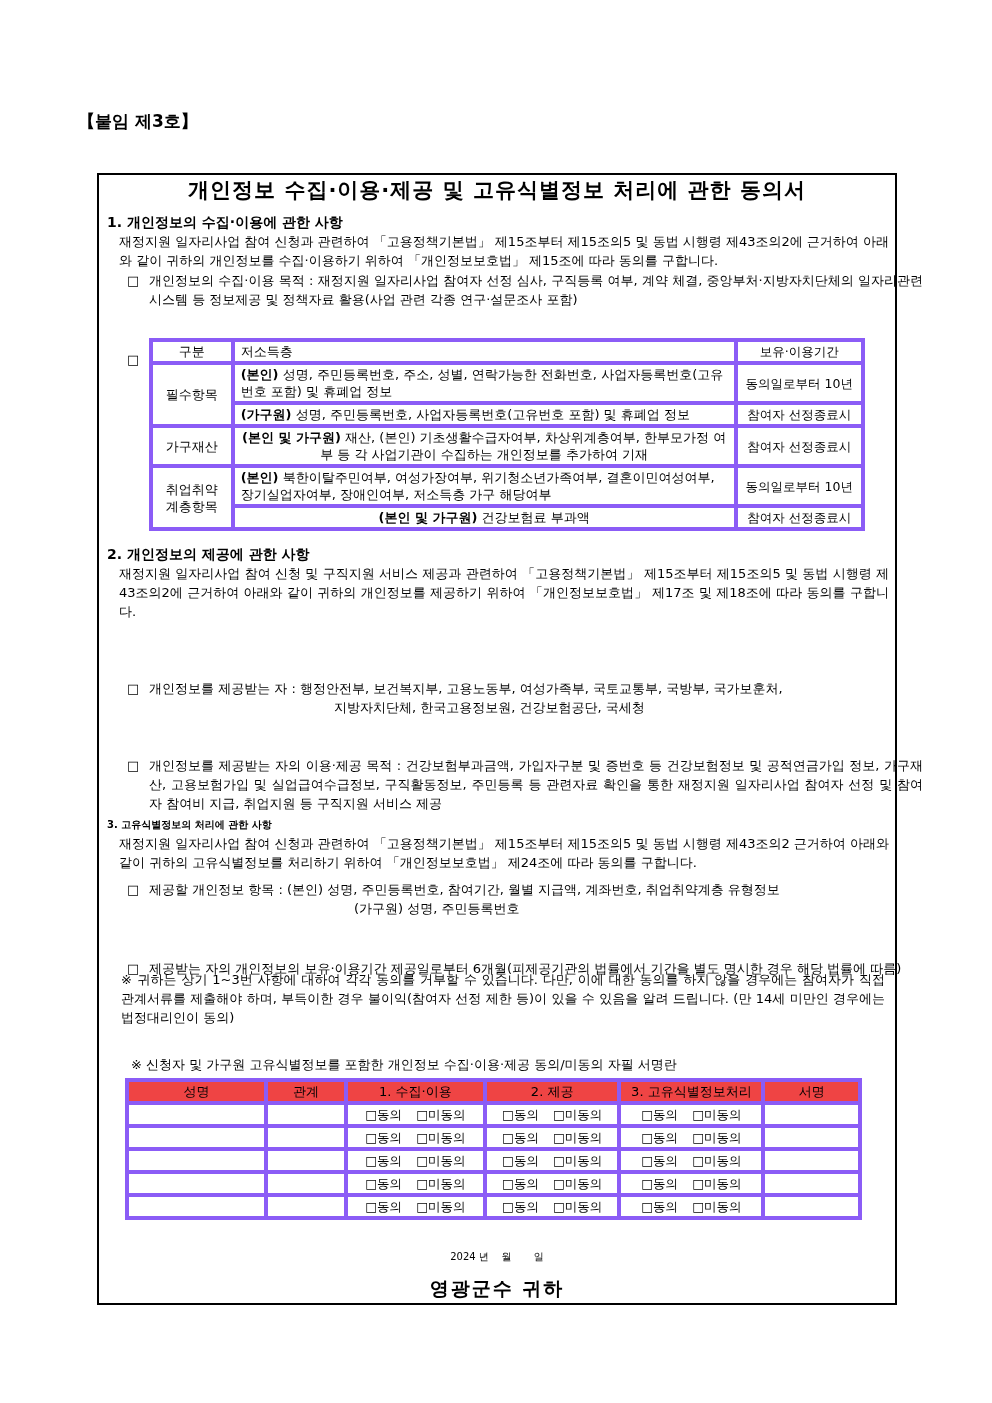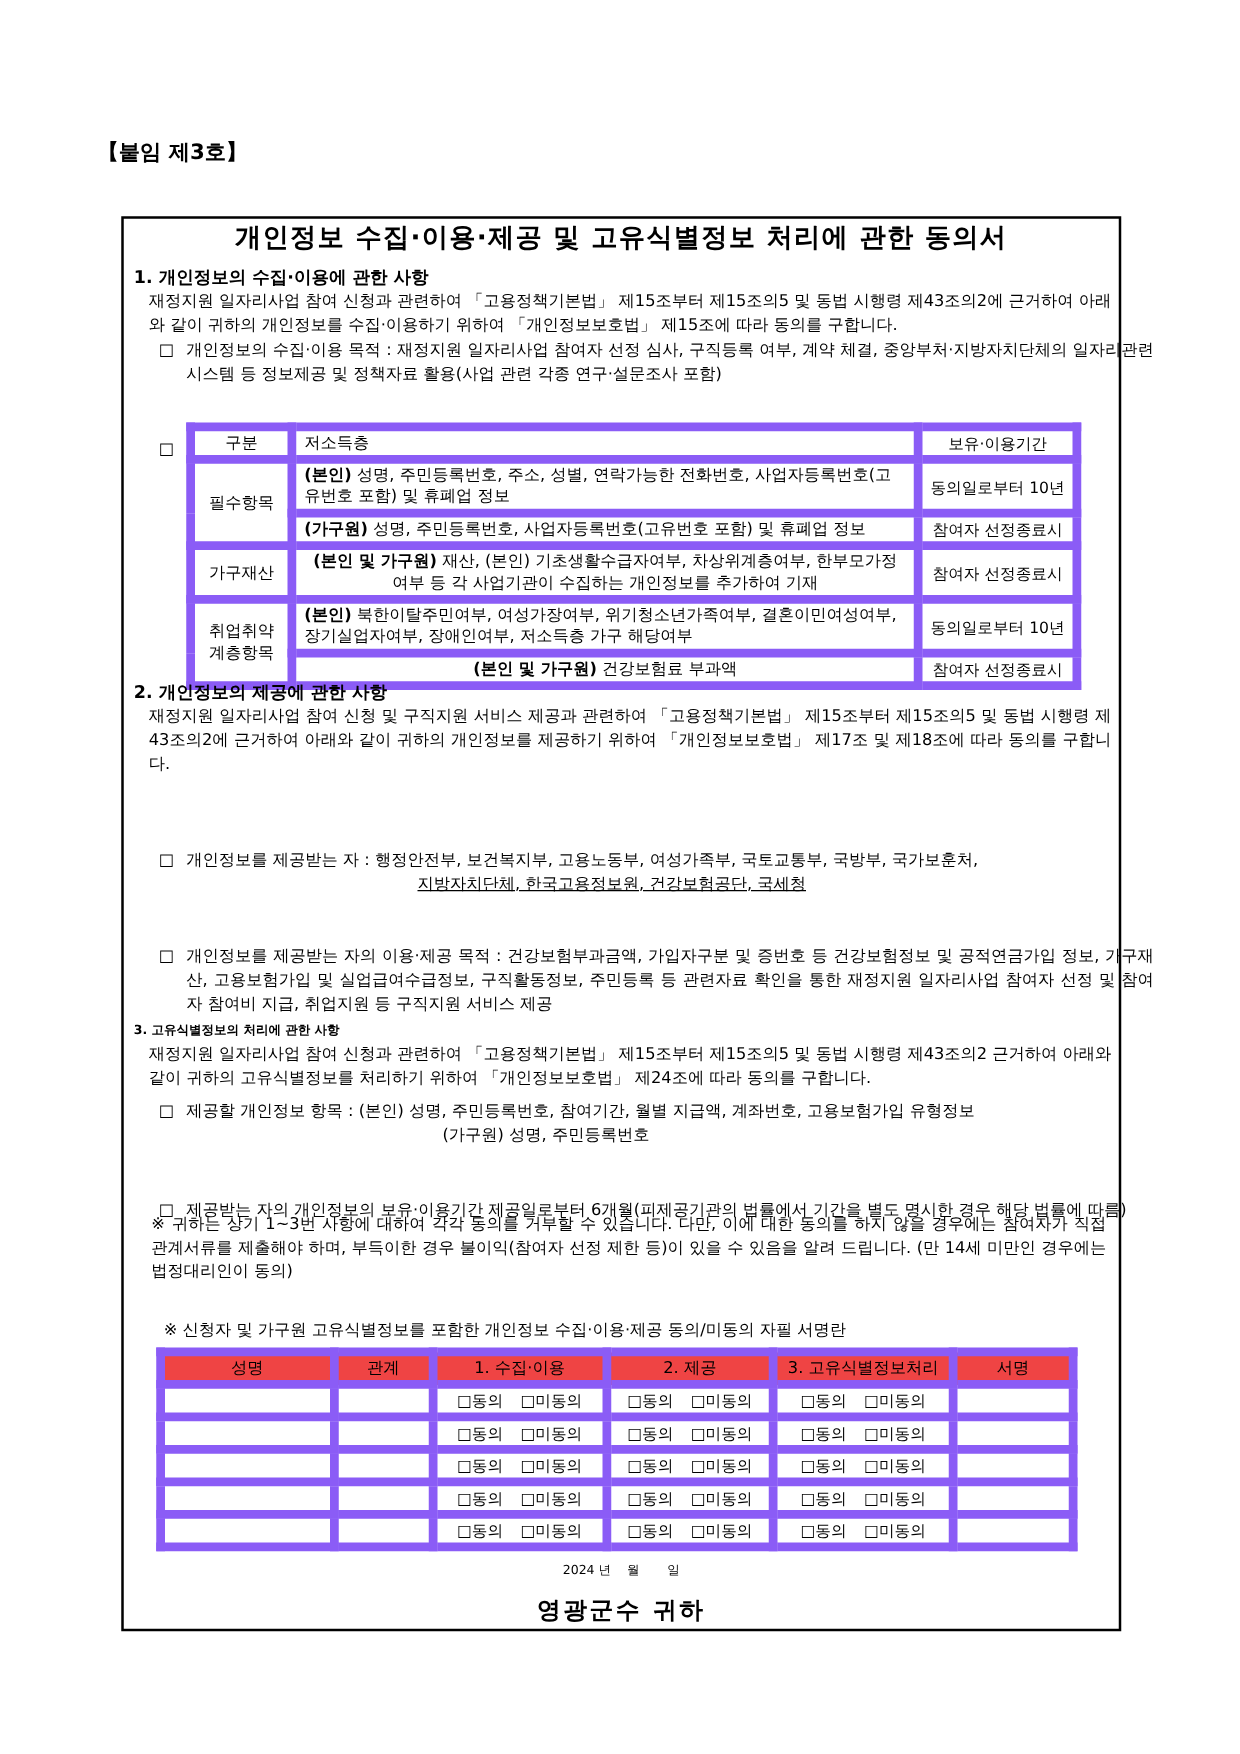--- a/index.html
+++ b/index.html
@@ -11,24 +11,24 @@
   }
   .attach { position:absolute; left:78px; top:110px; font-size:17px; font-weight:bold; }
   .box { position:absolute; left:97px; top:173px; width:800px; height:1132px; border:2px solid #000; }
   .blk { position:absolute; font-size:13px; line-height:19px; }
   .title { top:6px; left:0; width:100%; text-align:center; font-size:21px; font-weight:bold; letter-spacing:1px; }
   .h { font-size:14px; font-weight:bold; }
   .h3n { font-size:10px; font-weight:bold; }
   .para { text-align:justify; }
   .bul { position:relative; padding-left:22px; text-align:justify; }
   .bul .bx { position:absolute; left:0; top:0; }
-  .ind185 { margin-left:185px;text-decoration:underline; }
+  .ind185 { margin-left:185px; }
   .ind205 { margin-left:205px; }
   table { border-collapse:collapse; background:#fff; }
-  td,th { border:7px solid #8b5cf6; font-size:13px; line-height:17px; padding:1px 6px; vertical-align:middle; font-weight:normal;margin-top:24px; }
+  td,th { border:4px solid #8b5cf6; font-size:13px; line-height:17px; padding:1px 6px; vertical-align:middle; font-weight:normal;margin-top:24px; }
   .t1 { top:163px; left:50px; width:716px; position:absolute; }
   .t1 .c-type { width:82px; text-align:center; }
   .t1 .c-info { width:506px; text-align:left; }
   .t1 .c-period { width:128px; text-align:center; font-size:12.5px; }
   .t1 th { height:22px; }
   .t1 .r2 td { height:40px; }
   .t1 .r1 td { height:22px; }
   .t1 .center { text-align:center; }
   .t2 { top:903px; left:26px; width:737px; position:absolute; }
   .t2 th { background:#ef4444; height:22px; text-align:center; }
@@ -96,21 +96,21 @@
   <div class="blk bul" style="top:447px; left:28px; right:6px;">
     <span class="bx">□</span>
     <div>개인정보를 제공받는 자 : 행정안전부, 보건복지부, 고용노동부, 여성가족부, 국토교통부, 국방부, 국가보훈처,</div>
     <div class="ind185">지방자치단체, 한국고용정보원, 건강보험공단, 국세청</div>
   </div>
   <div class="blk bul" style="top:486px; left:28px; right:6px;">
     <span class="bx">□</span><span>개인정보를 제공받는 자의 이용·제공 목적 : 건강보험부과금액, 가입자구분 및 증번호 등 건강보험정보 및 공적연금가입 정보, 가구재산, 고용보험가입 및 실업급여수급정보, 구직활동정보, 주민등록 등 관련자료 확인을 통한 재정지원 일자리사업 참여자 선정 및 참여자 참여비 지급, 취업지원 등 구직지원 서비스 제공</span>
   </div>
   <div class="blk bul" style="top:553px; left:28px; right:6px;">
     <span class="bx">□</span>
-    <div>제공할 개인정보 항목 : (본인) 성명, 주민등록번호, 참여기간, 월별 지급액, 계좌번호, 고용보험가입 유형정보</div>
+    <div>제공할 개인정보 항목 : (본인) 성명, 주민등록번호, 참여기간, 월별 지급액, 계좌번호, 취업취약계층 유형정보</div>
     <div class="ind205">(가구원) 성명, 주민등록번호</div>
   </div>
   <div class="blk bul" style="top:594px; left:28px; right:6px;">
     <span class="bx">□</span><span>제공받는 자의 개인정보의 보유·이용기간 제공일로부터 6개월(피제공기관의 법률에서 기간을 별도 명시한 경우 해당 법률에 따름)</span>
   </div>
 
   <div class="blk h3n" style="top:640px; left:8px;">3. 고유식별정보의 처리에 관한 사항</div>
   <div class="blk para" style="top:659px; left:20px; right:6px;">재정지원 일자리사업 참여 신청과 관련하여 「고용정책기본법」 제15조부터 제15조의5 및 동법 시행령 제43조의2 근거하여 아래와 같이 귀하의 고유식별정보를 처리하기 위하여 「개인정보보호법」 제24조에 따라 동의를 구합니다.</div>
   <div class="blk bul" style="top:698px; left:28px; right:6px;">
     <span class="bx">□</span><span>고유식별정보의 수집·이용 목적 : 재정지원 일자리사업 신청자 본인 확인 및 자격증빙</span>

